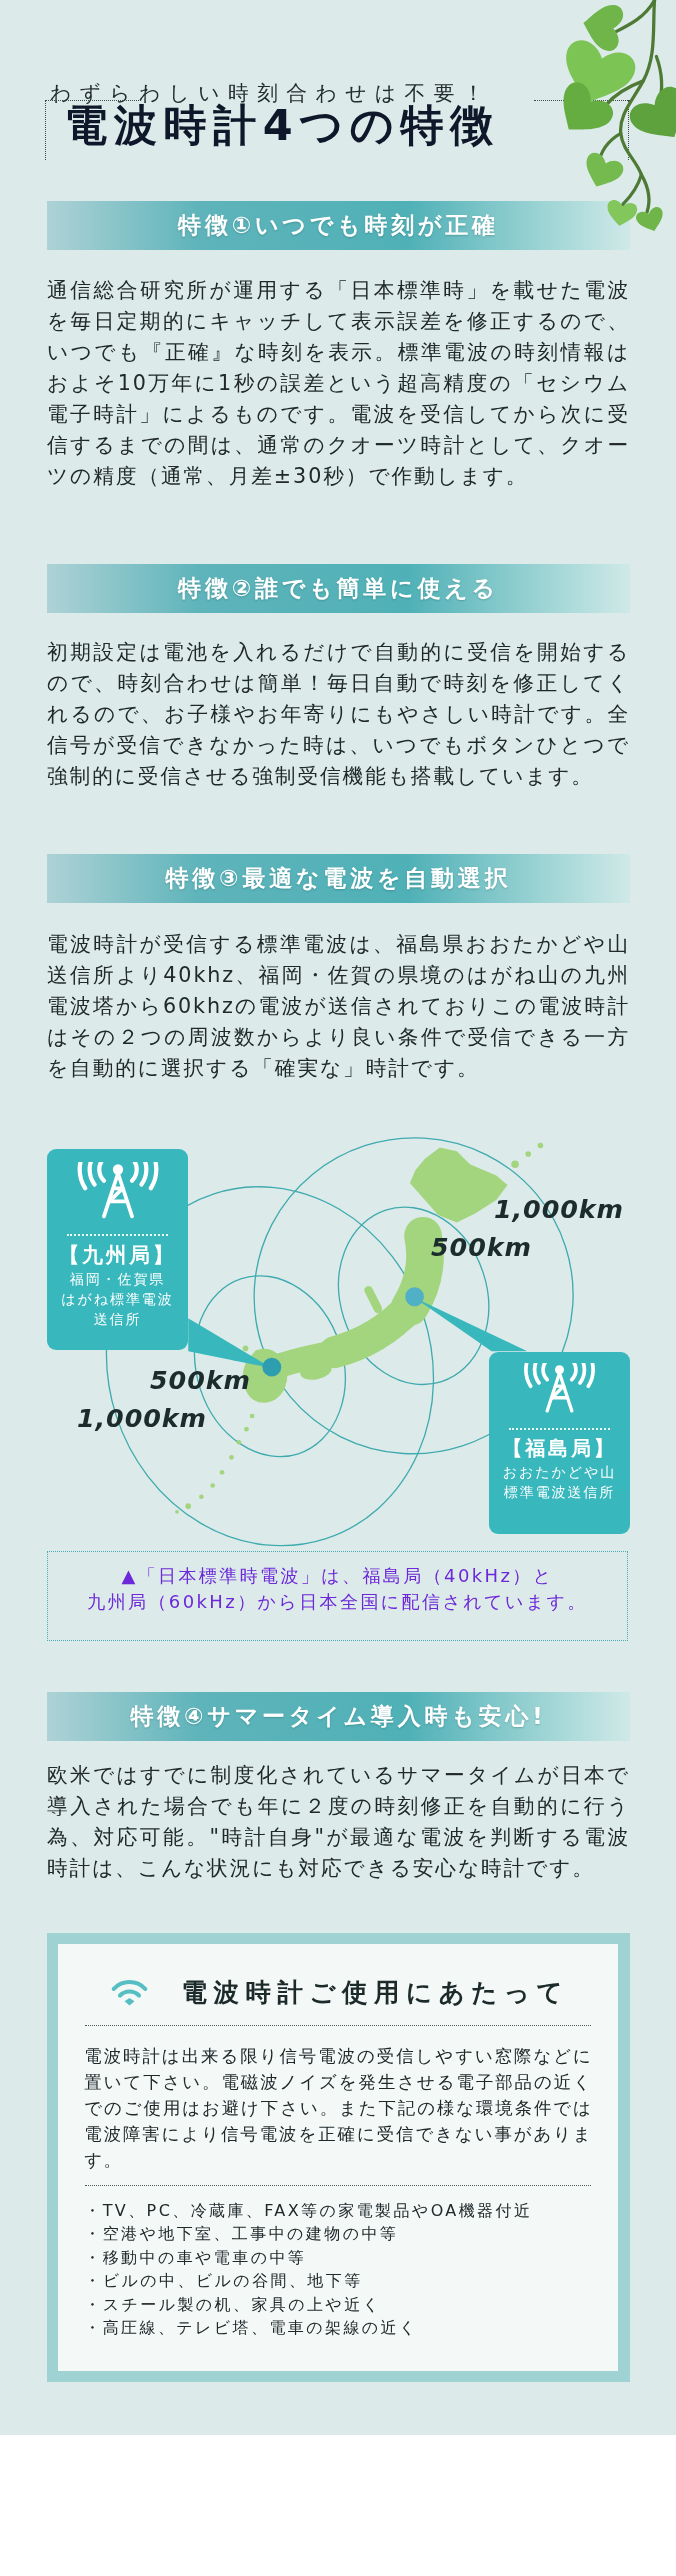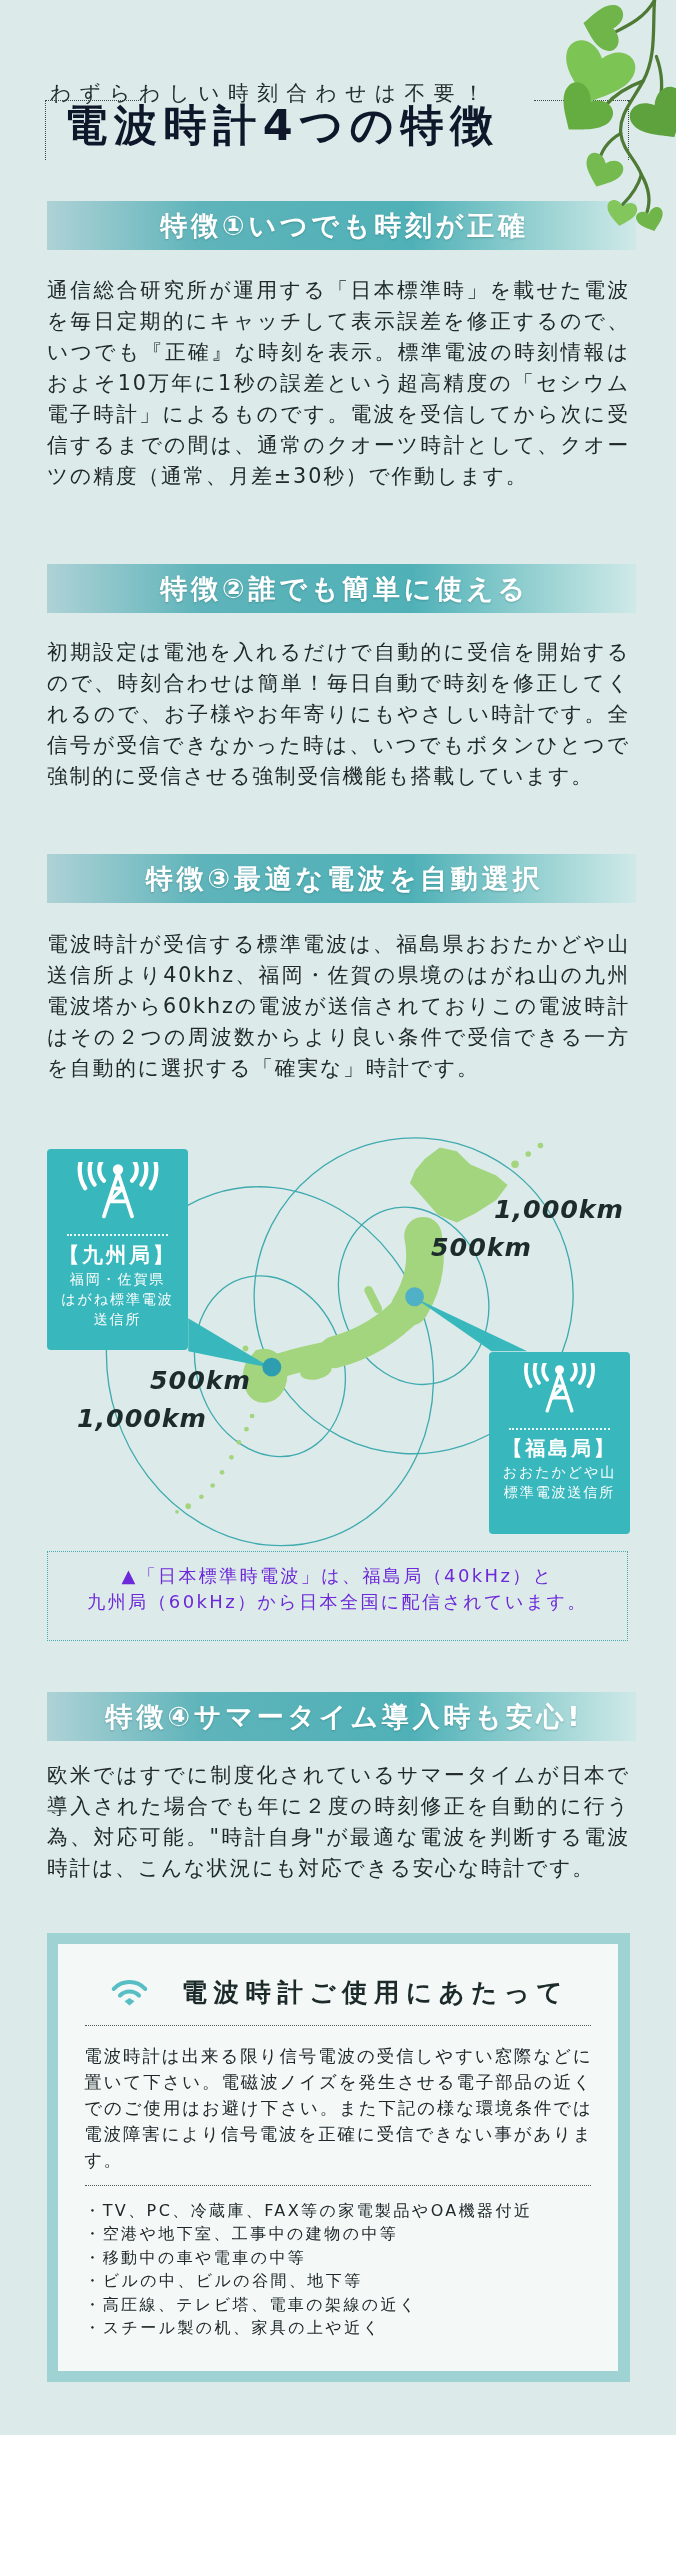--- a/index.html
+++ b/index.html
@@ -8,25 +8,25 @@
   #bg-tint{position:absolute;left:0;top:0;width:677px;height:2435px;background:#dcebe9;}
   .abs{position:absolute;}
   
   .tagline{left:0;top:79px;width:542px;text-align:center;font-size:20.7px;letter-spacing:8.5px;color:#232d2f;font-weight:500;}
   .page-title{left:0;top:97px;width:564px;text-align:center;font-size:43px;font-weight:700;letter-spacing:6.6px;color:#0f172a;}
   .dot-h{border-top:1.9px dotted #3e4a4a;height:0;}
   .dot-v{border-left:1.9px dotted #3e4a4a;width:0;}
   
   .banner{left:47px;width:583px;height:49px;line-height:49px;text-align:center;
     background:linear-gradient(90deg,#aed2d6 0%,#5eb4ba 26%,#4fb1b7 62%,#a7d8d8 88%,#cfe9e8 100%);
-    color:#ffffff;font-size:27px;font-weight:700;letter-spacing:3.8px;text-shadow:0 0.9px 1.9px rgba(0,60,60,.25);padding-left:6px;}
+    color:#ffffff;font-size:23px;font-weight:700;letter-spacing:3.8px;text-shadow:0 0.9px 1.9px rgba(0,60,60,.25);}
   
   .para{left:47px;width:583px;font-size:20.7px;line-height:31px;letter-spacing:1.9px;color:#20282a;text-align:justify;}
   
-  .callout{background:#38b8bd;border-radius:4px;color:#fff;text-align:center;}
+  .callout{background:#38b8bd;border-radius:9px;color:#fff;text-align:center;}
   .callout .sep{border-top:2.8px dotted rgba(255,255,255,.9);width:72%;margin:7.5px auto 5.6px;}
   .callout .st-name{font-size:20.7px;font-weight:700;letter-spacing:2.8px;margin-top:1.9px;}
   .callout .st-line{font-size:14px;line-height:20px;letter-spacing:1.9px;font-weight:500;}
   .km-label{font-size:25.4px;font-style:italic;font-weight:600;color:#1c2b2b;letter-spacing:0.9px;}
   .caption-box{left:47px;top:1551px;width:579px;height:77px;border:1.9px dotted #49abb0;text-align:center;padding-top:11.3px;box-sizing:content-box;}
   .caption-line{font-size:18px;line-height:25.4px;letter-spacing:2.4px;color:#6d28d9;}
   
   .usage-outer{left:47px;top:1933px;width:583px;height:449px;background:#9ed2d3;}
   .usage-inner{position:absolute;left:11.3px;top:11.3px;width:560px;height:427px;background:#f4f9f8;}
   .usage-head{display:flex;align-items:center;justify-content:center;gap:31px;margin-top:32px;}
@@ -200,19 +200,19 @@
         <span class="usage-title">電波時計ご使用にあたって</span>
       </div>
       <div class="usage-sep"></div>
       <div class="usage-body">電波時計は出来る限り信号電波の受信しやすい窓際などに置いて下さい。電磁波ノイズを発生させる電子部品の近くでのご使用はお避け下さい。また下記の様な環境条件では電波障害により信号電波を正確に受信できない事があります。</div>
       <div class="usage-sep" style="margin-top:11.3px;"></div>
       <div class="usage-list">
         <div class="usage-item">・TV、PC、冷蔵庫、FAX等の家電製品やOA機器付近</div>
         <div class="usage-item">・空港や地下室、工事中の建物の中等</div>
         <div class="usage-item">・移動中の車や電車の中等</div>
         <div class="usage-item">・ビルの中、ビルの谷間、地下等</div>
+        <div class="usage-item">・スチール製の机、家具の上や近く</div>
         <div class="usage-item">・高圧線、テレビ塔、電車の架線の近く</div>
-        <div class="usage-item">・スチール製の机、家具の上や近く</div>
       </div>
     </div>
   </div>
 </div>
 
 
 </body></html>

